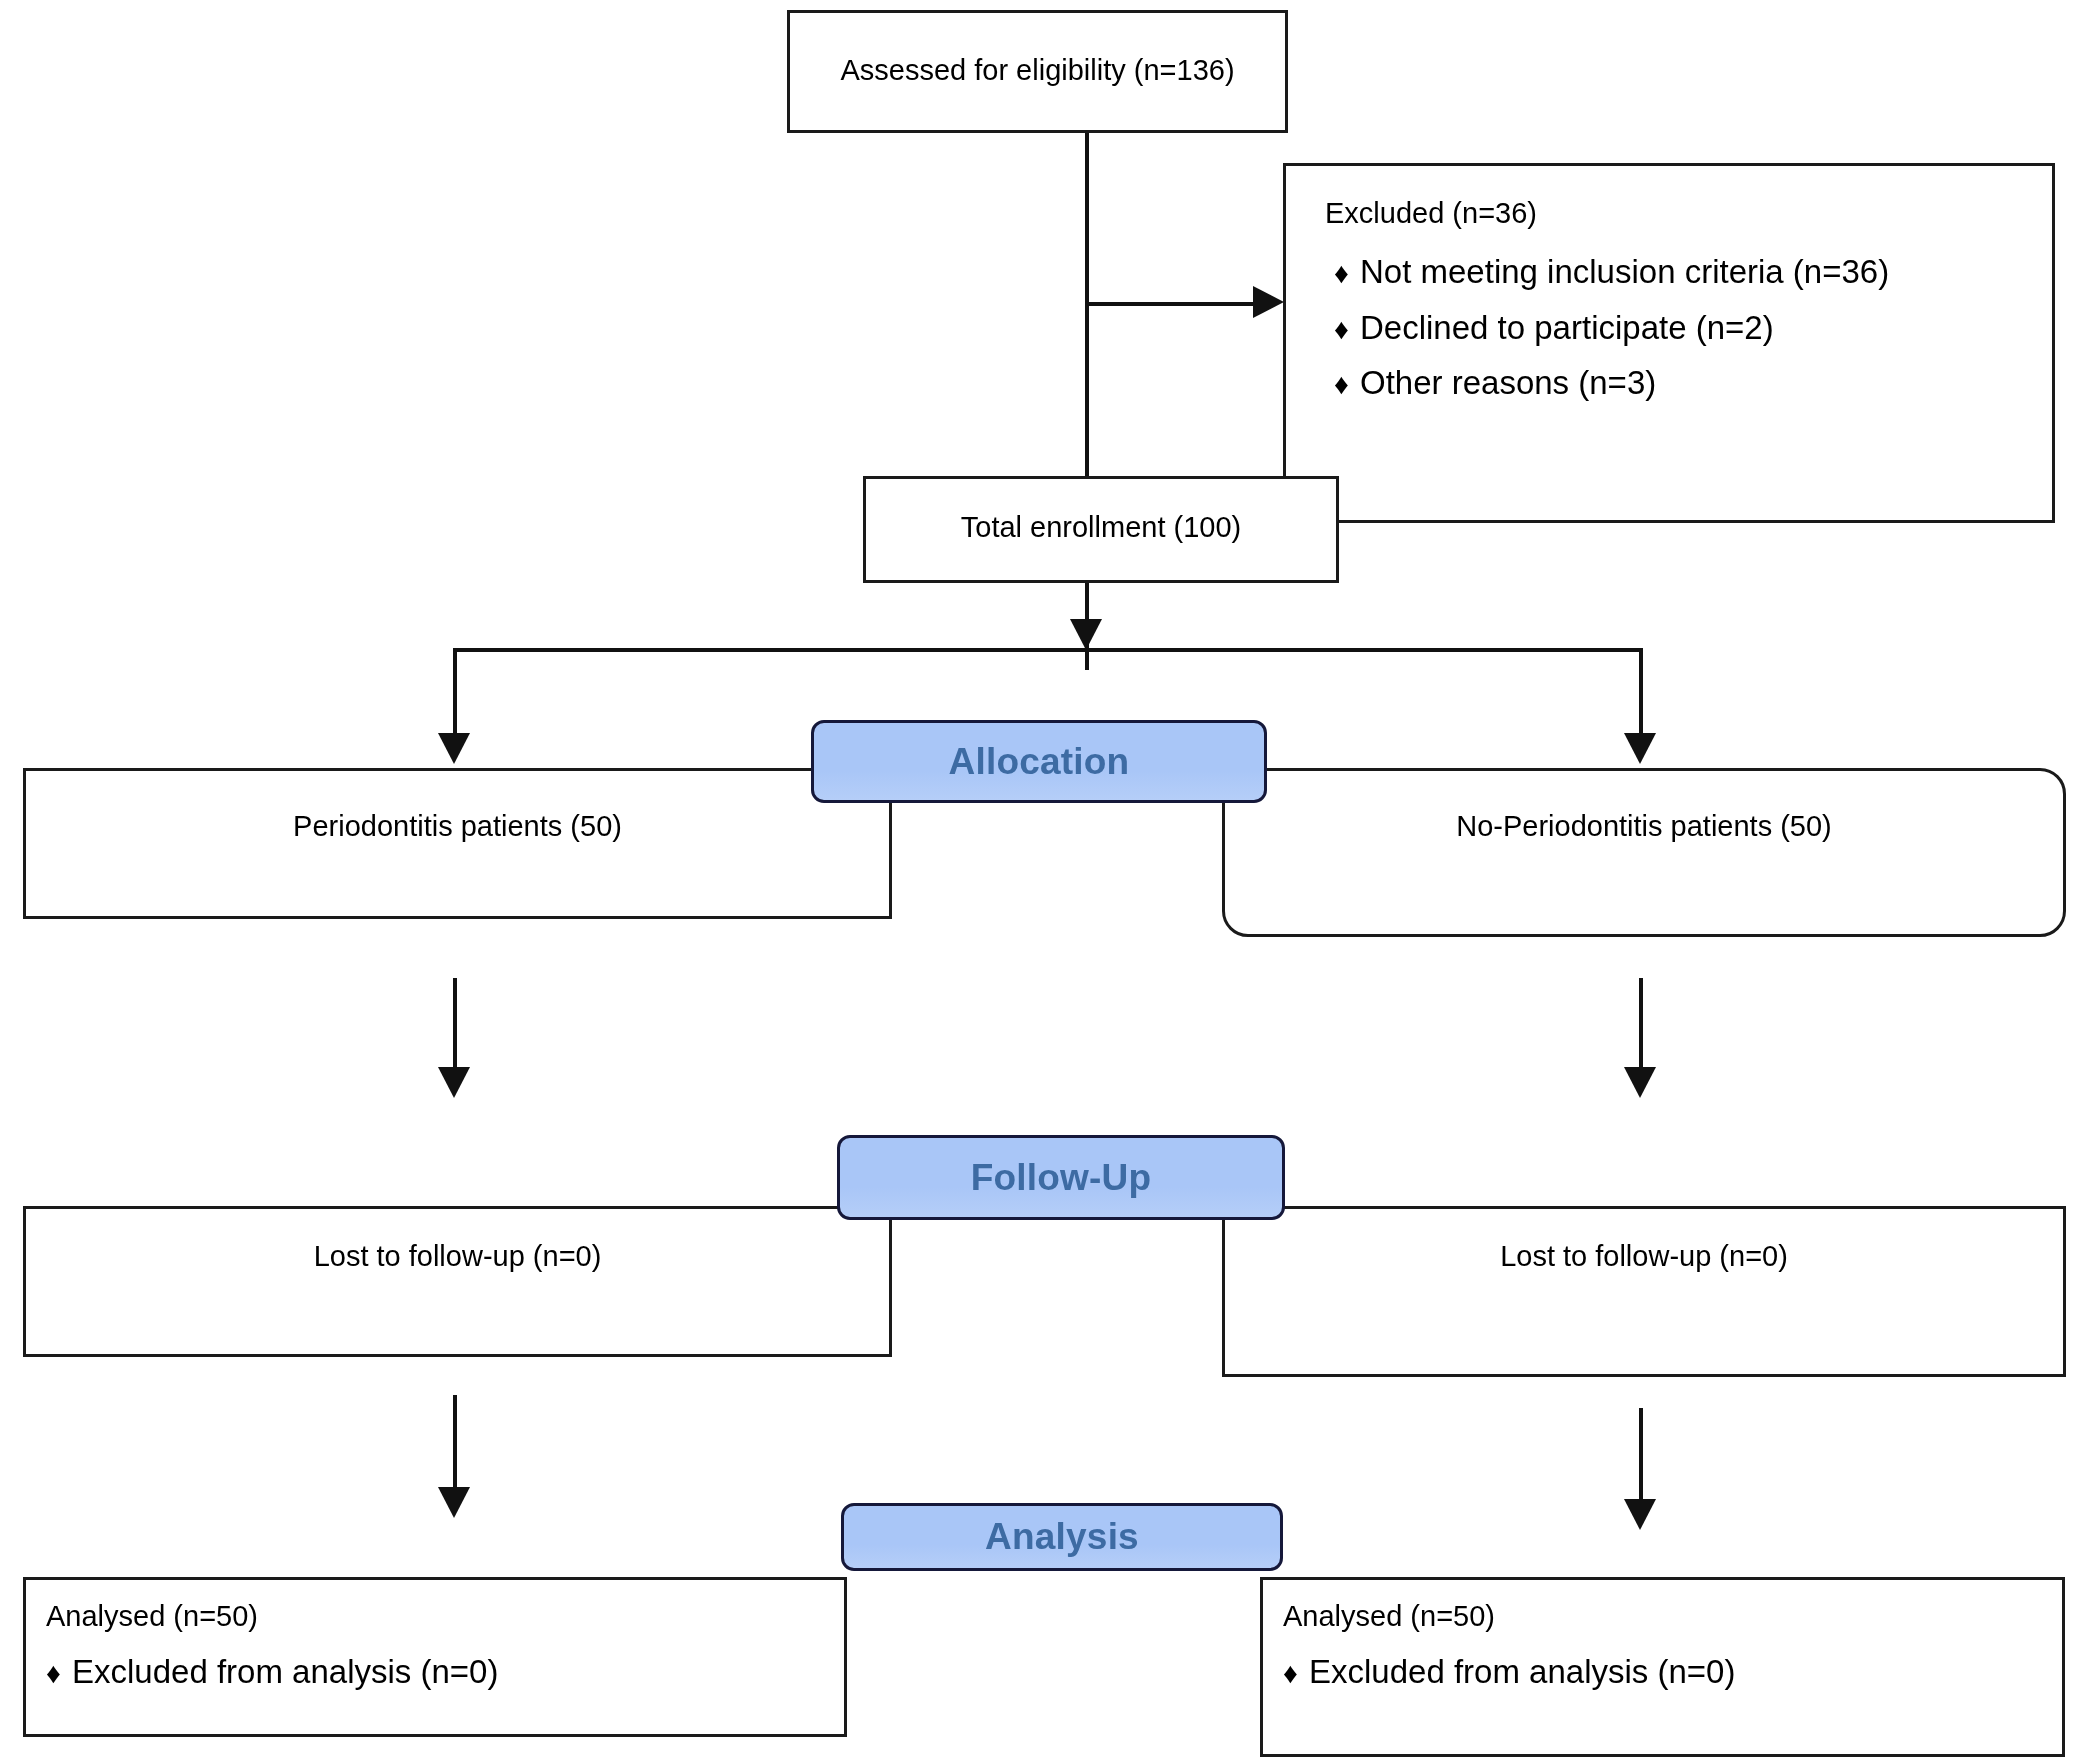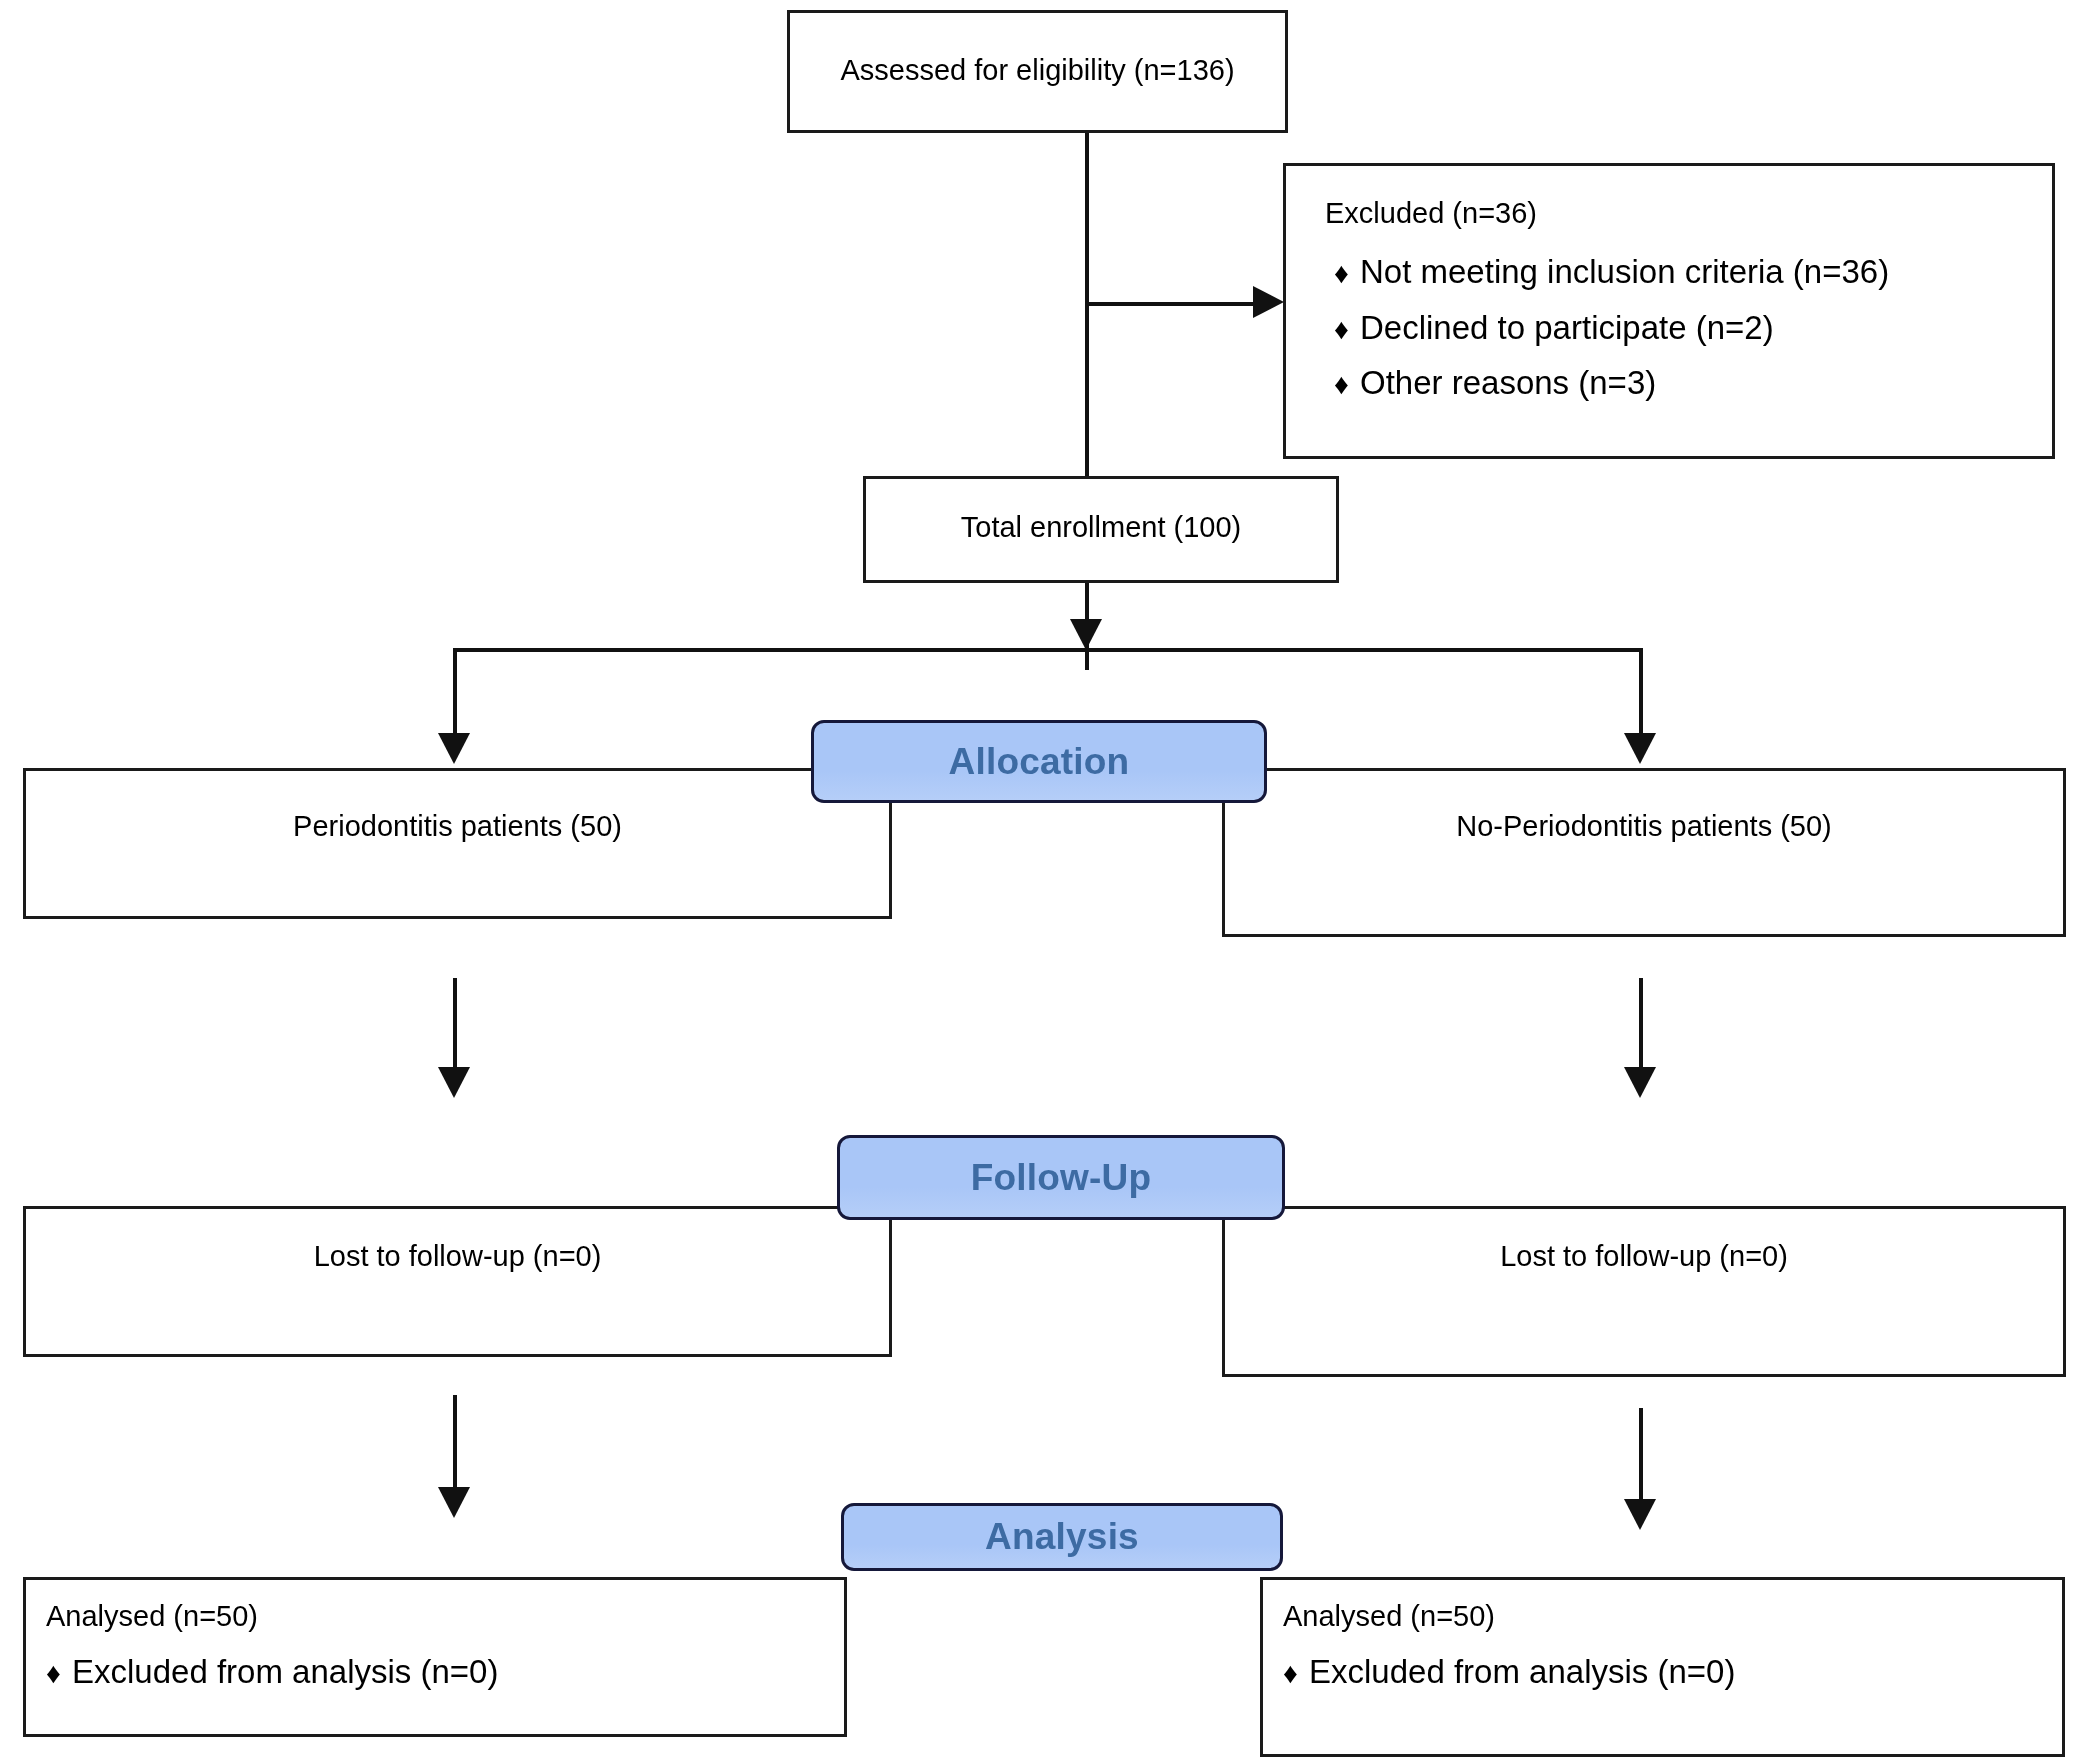--- a/index.html
+++ b/index.html
@@ -107,21 +107,21 @@
 
   <div class="vline" style="left:1085px; top:130px; height:347px;"></div>
 
   <div class="hline" style="left:1087px; top:302px; width:169px;"></div>
   <div class="arrow-right" style="left:1253px; top:302px; margin-top:-16.4px;"></div>
 
   <div class="flow-box" style="left:787px; top:10px; width:501px; height:123px;">
     <div class="box-text centered" style="top:39px;">Assessed for eligibility (n=136)</div>
   </div>
 
-  <div class="flow-box" style="left:1283px; top:163px; width:772px; height:296px;">
+  <div class="flow-box" style="left:1283px; top:163px; width:772px; height:360px;">
     <div class="box-text" style="left:39px; top:29px;">Excluded  (n=36)</div>
     <div class="bullet-row" style="left:48px; top:89px;">
       <span class="bullet-mark">♦</span><span>Not meeting inclusion criteria (n=36)</span>
     </div>
     <div class="bullet-row" style="left:48px; top:145px;">
       <span class="bullet-mark">♦</span><span>Declined to participate (n=2)</span>
     </div>
     <div class="bullet-row" style="left:48px; top:200px;">
       <span class="bullet-mark">♦</span><span>Other reasons (n=3)</span>
     </div>
@@ -139,21 +139,21 @@
   <div class="vline" style="left:453px; top:648px; height:110px;"></div>
   <div class="arrow-down" style="left:438px; top:733px;"></div>
 
   <div class="vline" style="left:1639px; top:648px; height:110px;"></div>
   <div class="arrow-down" style="left:1624px; top:733px;"></div>
 
   <div class="flow-box" style="left:23px; top:768px; width:869px; height:151px;">
     <div class="box-text centered" style="top:37px;">Periodontitis patients (50)</div>
   </div>
 
-  <div class="flow-box" style="left:1222px; top:768px; width:844px; height:169px;">
+  <div class="flow-box" style="left:1222px; top:768px; width:844px; height:169px;border-radius:26px;">
     <div class="box-text centered" style="top:37px;">No-Periodontitis patients (50)</div>
   </div>
 
   <div class="stage-banner" style="left:811px; top:720px; width:456px; height:83px;">
     <span class="stage-label">Allocation</span>
   </div>
 
   <div class="vline" style="left:453px; top:978px; height:94px;"></div>
   <div class="arrow-down" style="left:438px; top:1067px;"></div>
 

